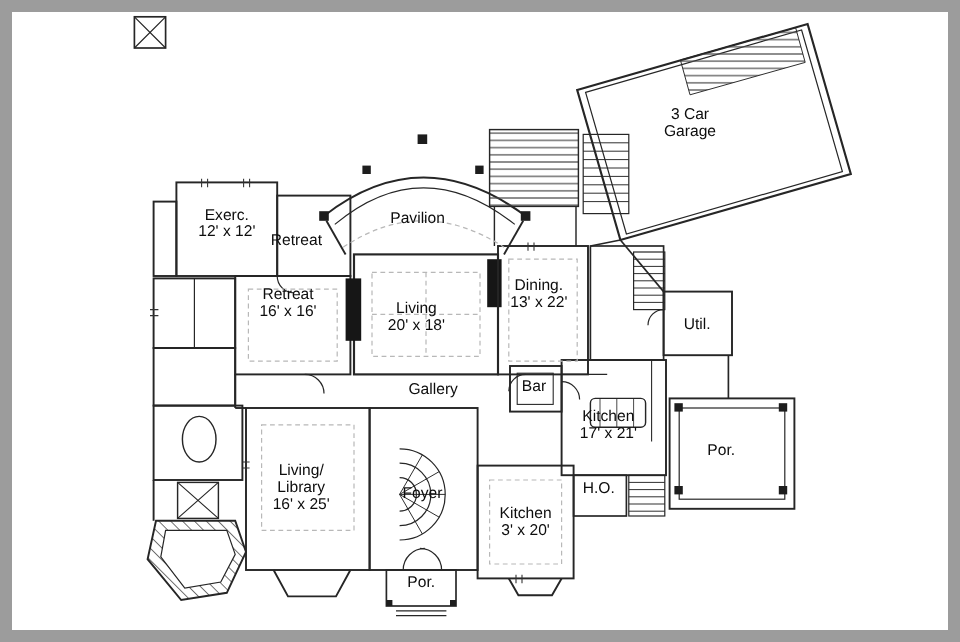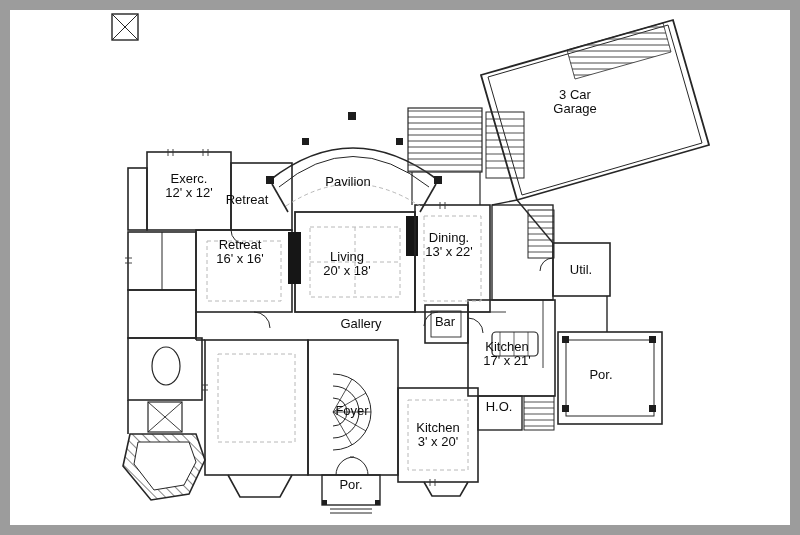--- a/index.html
+++ b/index.html
@@ -213,20 +213,25 @@
   <div class="room-label" style="left:361px;top:317px">
     <span class="ln">Gallery</span>
   </div>
   <div class="room-label" style="left:445px;top:315px">
     <span class="ln">Bar</span>
   </div>
   <div class="room-label" style="left:507px;top:340px">
     <span class="ln">Kitchen</span>
     <span class="ln">17' x 21'</span>
   </div>
+  <div class="room-label" style="left:251px;top:385px">
+    <span class="ln">Living/</span>
+    <span class="ln">Library</span>
+    <span class="ln">16' x 25'</span>
+  </div>
   <div class="room-label" style="left:352px;top:404px">
     <span class="ln">Foyer</span>
   </div>
   <div class="room-label" style="left:438px;top:421px">
     <span class="ln">Kitchen</span>
     <span class="ln">3' x 20'</span>
   </div>
   <div class="room-label" style="left:499px;top:400px">
     <span class="ln">H.O.</span>
   </div>

